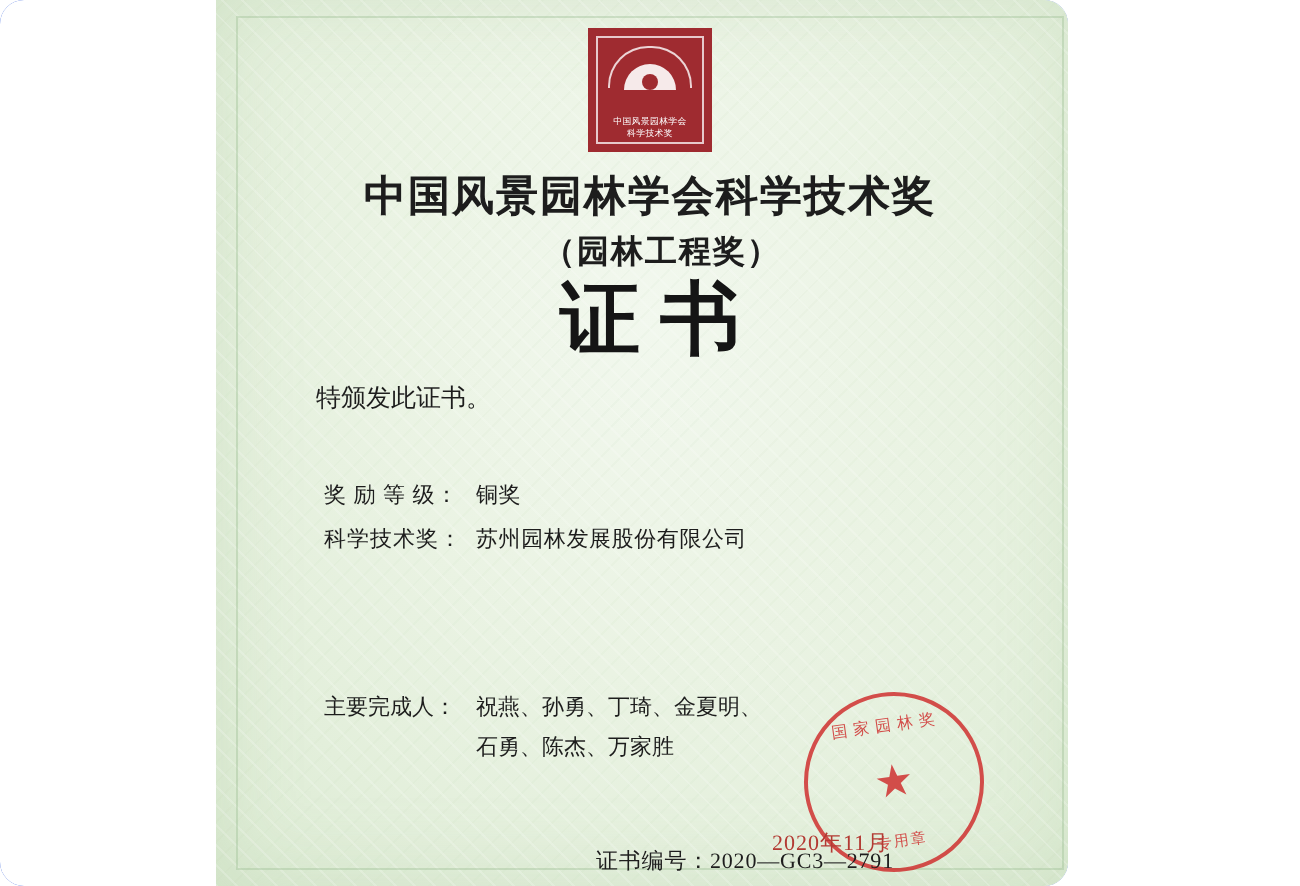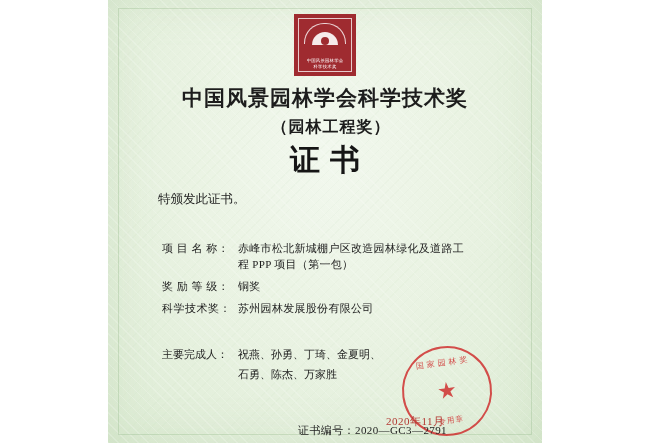--- a/index.html
+++ b/index.html
@@ -8,24 +8,25 @@
     background: #ffffff;
   }
   body {
     width: 650px;
     height: 443px;
     overflow: hidden;
     font-family: "Liberation Serif", serif;
   }
   .page {
     position: relative;
-    width: 650px;
+    width: 534px;
     height: 443px;
     background: #1d4ed8;
     overflow: hidden;
+    border-radius: 12px;
   }
   
   .cert {
     position: absolute;
     left: 108px;
     top: 0px;
     width: 434px;
     height: 443px;
     background:
       radial-gradient(ellipse at 50% 35%, #f2f8ee 0%, #eaf3e3 45%, #e3efdb 75%, #dcebd3 100%);
@@ -151,21 +152,21 @@
     font-weight: bold;
     color: #1d1d1d;
     letter-spacing: 1px;
     padding-left: 12px;
   }
   .title-cert {
     position: absolute;
     left: 0; right: 0;
     top: 142px;
     text-align: center;
-    font-size: 30px;
+    font-size: 40px;
     line-height: 36px;
     font-weight: bold;
     color: #151515;
     letter-spacing: 10px;
     text-indent: 10px;
   }
 
   
   .body-para {
     position: absolute;
@@ -308,27 +309,20 @@
     <div class="title-main">中国风景园林学会科学技术奖</div>
     <div class="title-sub">（园林工程奖）</div>
     <div class="title-cert">证书</div>
 
     <div class="body-para">
       <div class="l2">特颁发此证书。</div>
     </div>
 
     <div class="fields">
 
-      <div class="field-row">
-        <div class="field-label">项 目 名 称：</div>
-        <div class="field-value">
-          <span class="v-line">赤峰市松北新城棚户区改造园林绿化及道路工</span>
-          <span class="v-line">程 PPP 项目（第一包）</span>
-        </div>
-      </div>
 
       <div class="field-row">
         <div class="field-label">奖 励 等 级：</div>
         <div class="field-value">
           <span class="v-line">铜奖</span>
         </div>
       </div>
 
       <div class="field-row">
         <div class="field-label">科学技术奖：</div>

